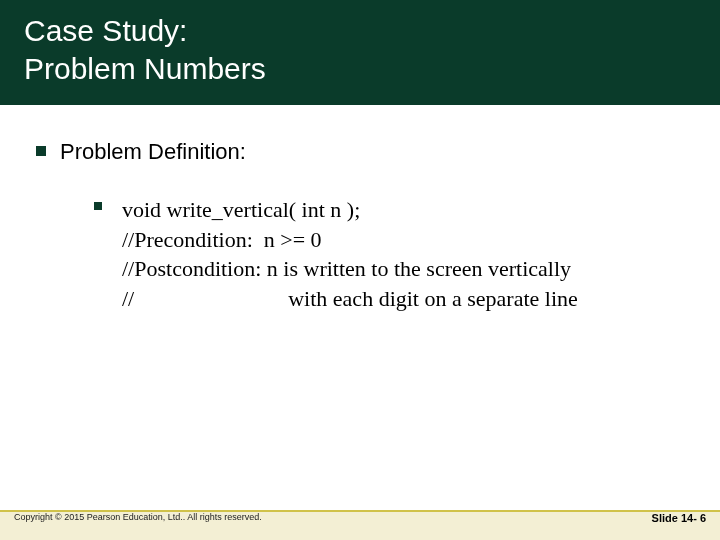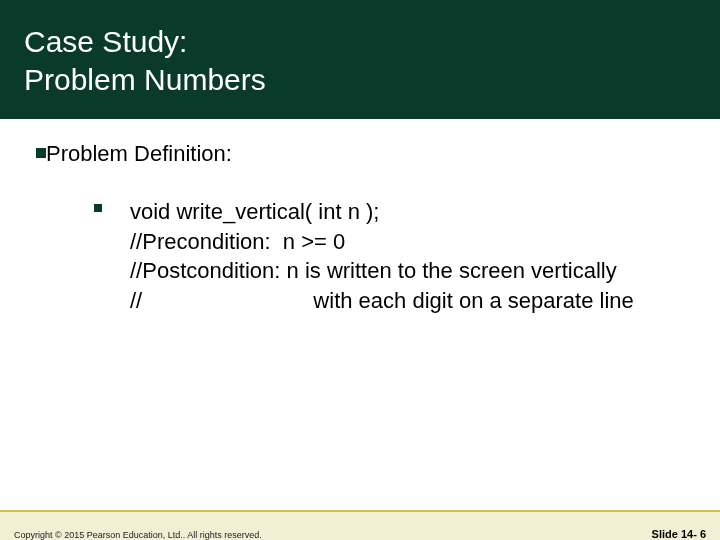--- a/index.html
+++ b/index.html
@@ -6,57 +6,60 @@
   html, body { width: 720px; height: 540px; font-family: Arial, Helvetica, sans-serif; background: #fff; }
   .slide {
     width: 720px;
     height: 540px;
     position: relative;
     background: #ffffff;
   }
   .title-band {
     background: #0a3b2a;
     color: #ffffff;
-    padding: 23px 24px 16px 24px;
-    height: 119px;
+    padding: 12px 24px 16px 24px;
+    height: 105px;
   }
   .title-band h1 {
     font-size: 30px;
     font-weight: 400;
     line-height: 1.25;
   }
   .body {
     padding: 22px 36px 0 36px;
     color: #000;
   }
   .lvl1 {
     display: flex;
     align-items: flex-start;
+    gap: 14px;
     margin-bottom: 30px;
+    margin-top: 12px;
   }
   .lvl1 .bullet-icon { flex: 0 0 auto; margin-top: 7px; }
   .lvl1 .text { font-size: 22px; }
   .lvl2 {
     display: flex;
     align-items: flex-start;
-    gap: 28px;
+    gap: 20px;
     margin-left: 58px;
+    font-family: Liberation Serif, serif;
   }
   .lvl2 .bullet-icon { flex: 0 0 auto; margin-top: 7px; }
   .lvl2 .text { font-size: 22px; line-height: 1.35; white-space: pre; }
   .sq-lg { width: 10px; height: 10px; background: #0a3b2a; display: inline-block; }
   .sq-sm { width: 8px; height: 8px; background: #0a3b2a; display: inline-block; }
   .footer-bar {
     position: absolute;
     left: 0; right: 0; bottom: 0;
     height: 30px;
     border-top: 2px solid #d0c24a;
     background: #f3efd4;
     display: flex;
-    align-items: flex-end;
+    align-items: flex-start;
     justify-content: space-between;
     padding: 0 14px;
   }
   .copyright { font-size: 9px; color: #222; }
   .slidenum { font-size: 11px; font-weight: bold; color: #000; }
 </style>
 </head>
 <body>
 
 <div class="slide">

